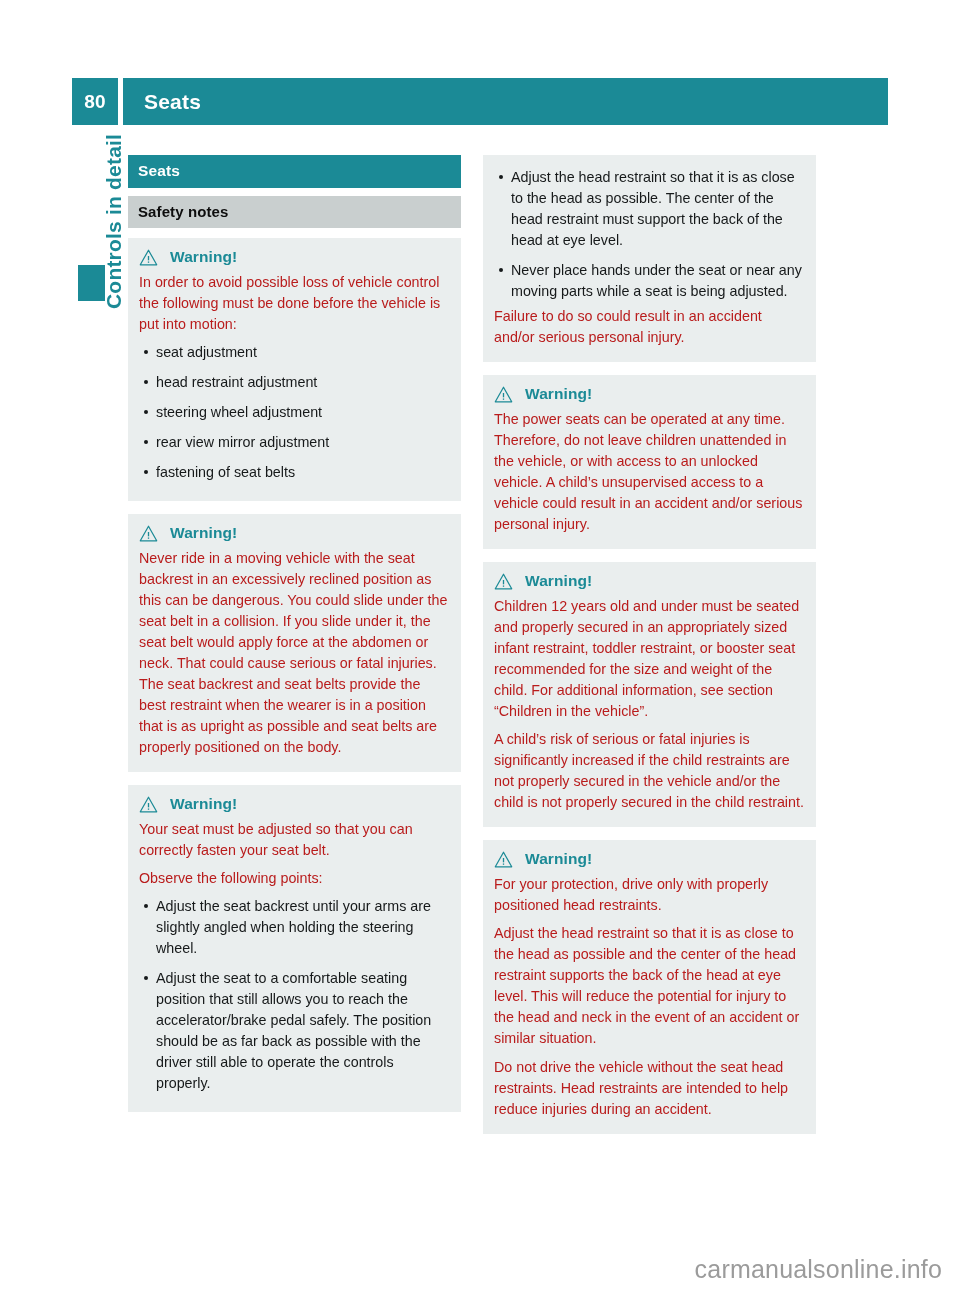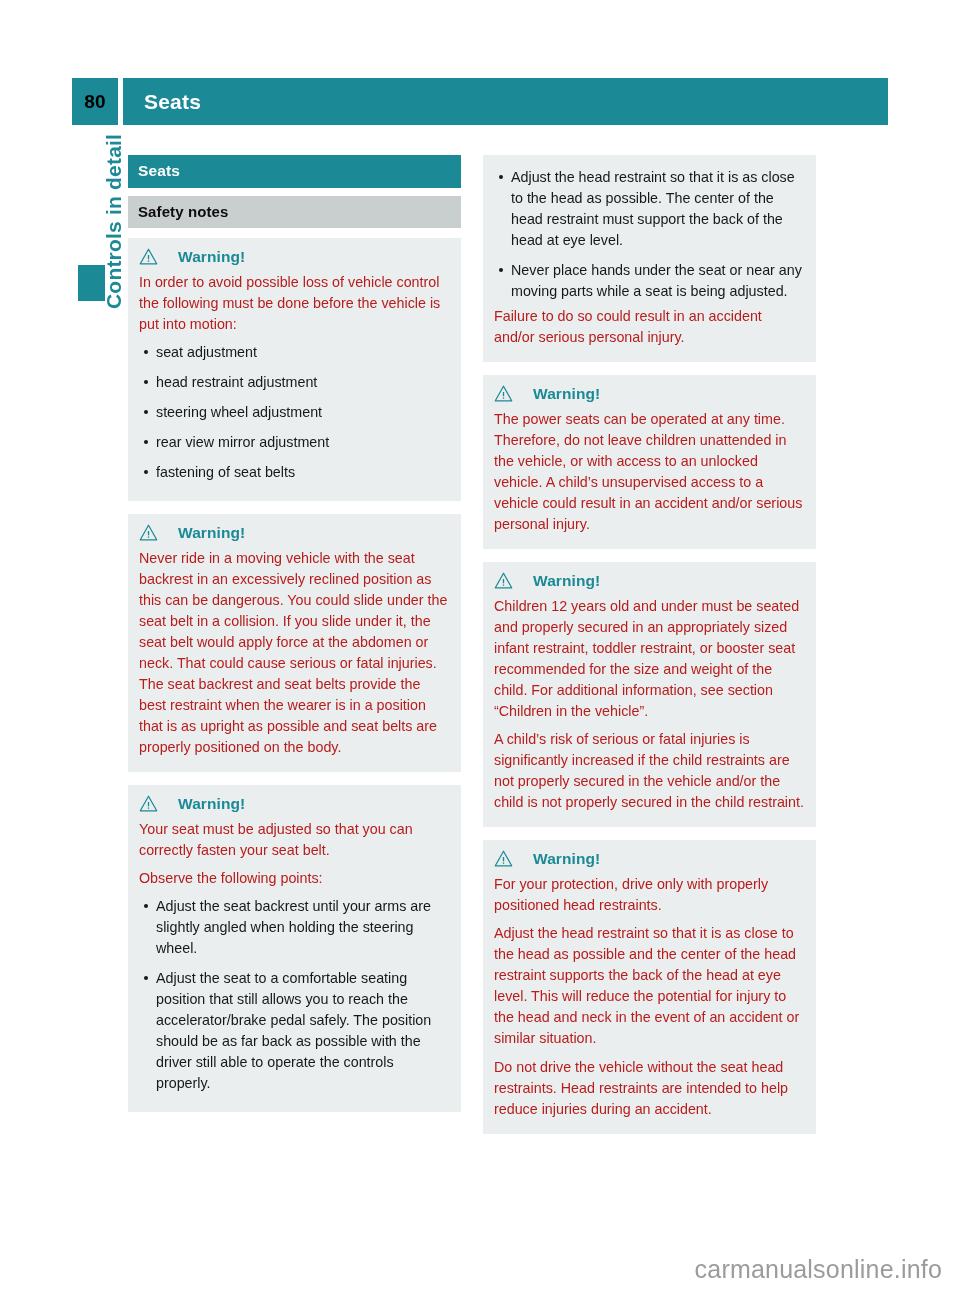--- a/index.html
+++ b/index.html
@@ -30,21 +30,21 @@
     width: 816px;
     height: 47px;
   }
   .page-number-block {
     position: absolute;
     left: 0;
     top: 0;
     width: 46px;
     height: 47px;
     background: #1b8a96;
-    color: #000000;
+    color: #ffffff;
     font-size: 19px;
     font-weight: bold;
     display: flex;
     align-items: center;
     justify-content: center;
     letter-spacing: 0.3px;
   }
   .header-bar {
     position: absolute;
     left: 51px;
@@ -133,22 +133,22 @@
   
   .box {
     background: #eaeeee;
     padding: 10px 11px 14px 11px;
     margin-bottom: 13px;
   }
   .box.tight-top { padding-top: 12px; }
 
   .warn-head {
     display: flex;
-    align-items: flex-start;
-    gap: 20px;
+    align-items: flex-end;
+    gap: 12px;
     margin-bottom: 6px;
   }
   .warn-icon {
     width: 19px;
     height: 17px;
     flex: none;
     display: block;
   }
   .warn-title {
     color: #1b8a96;

